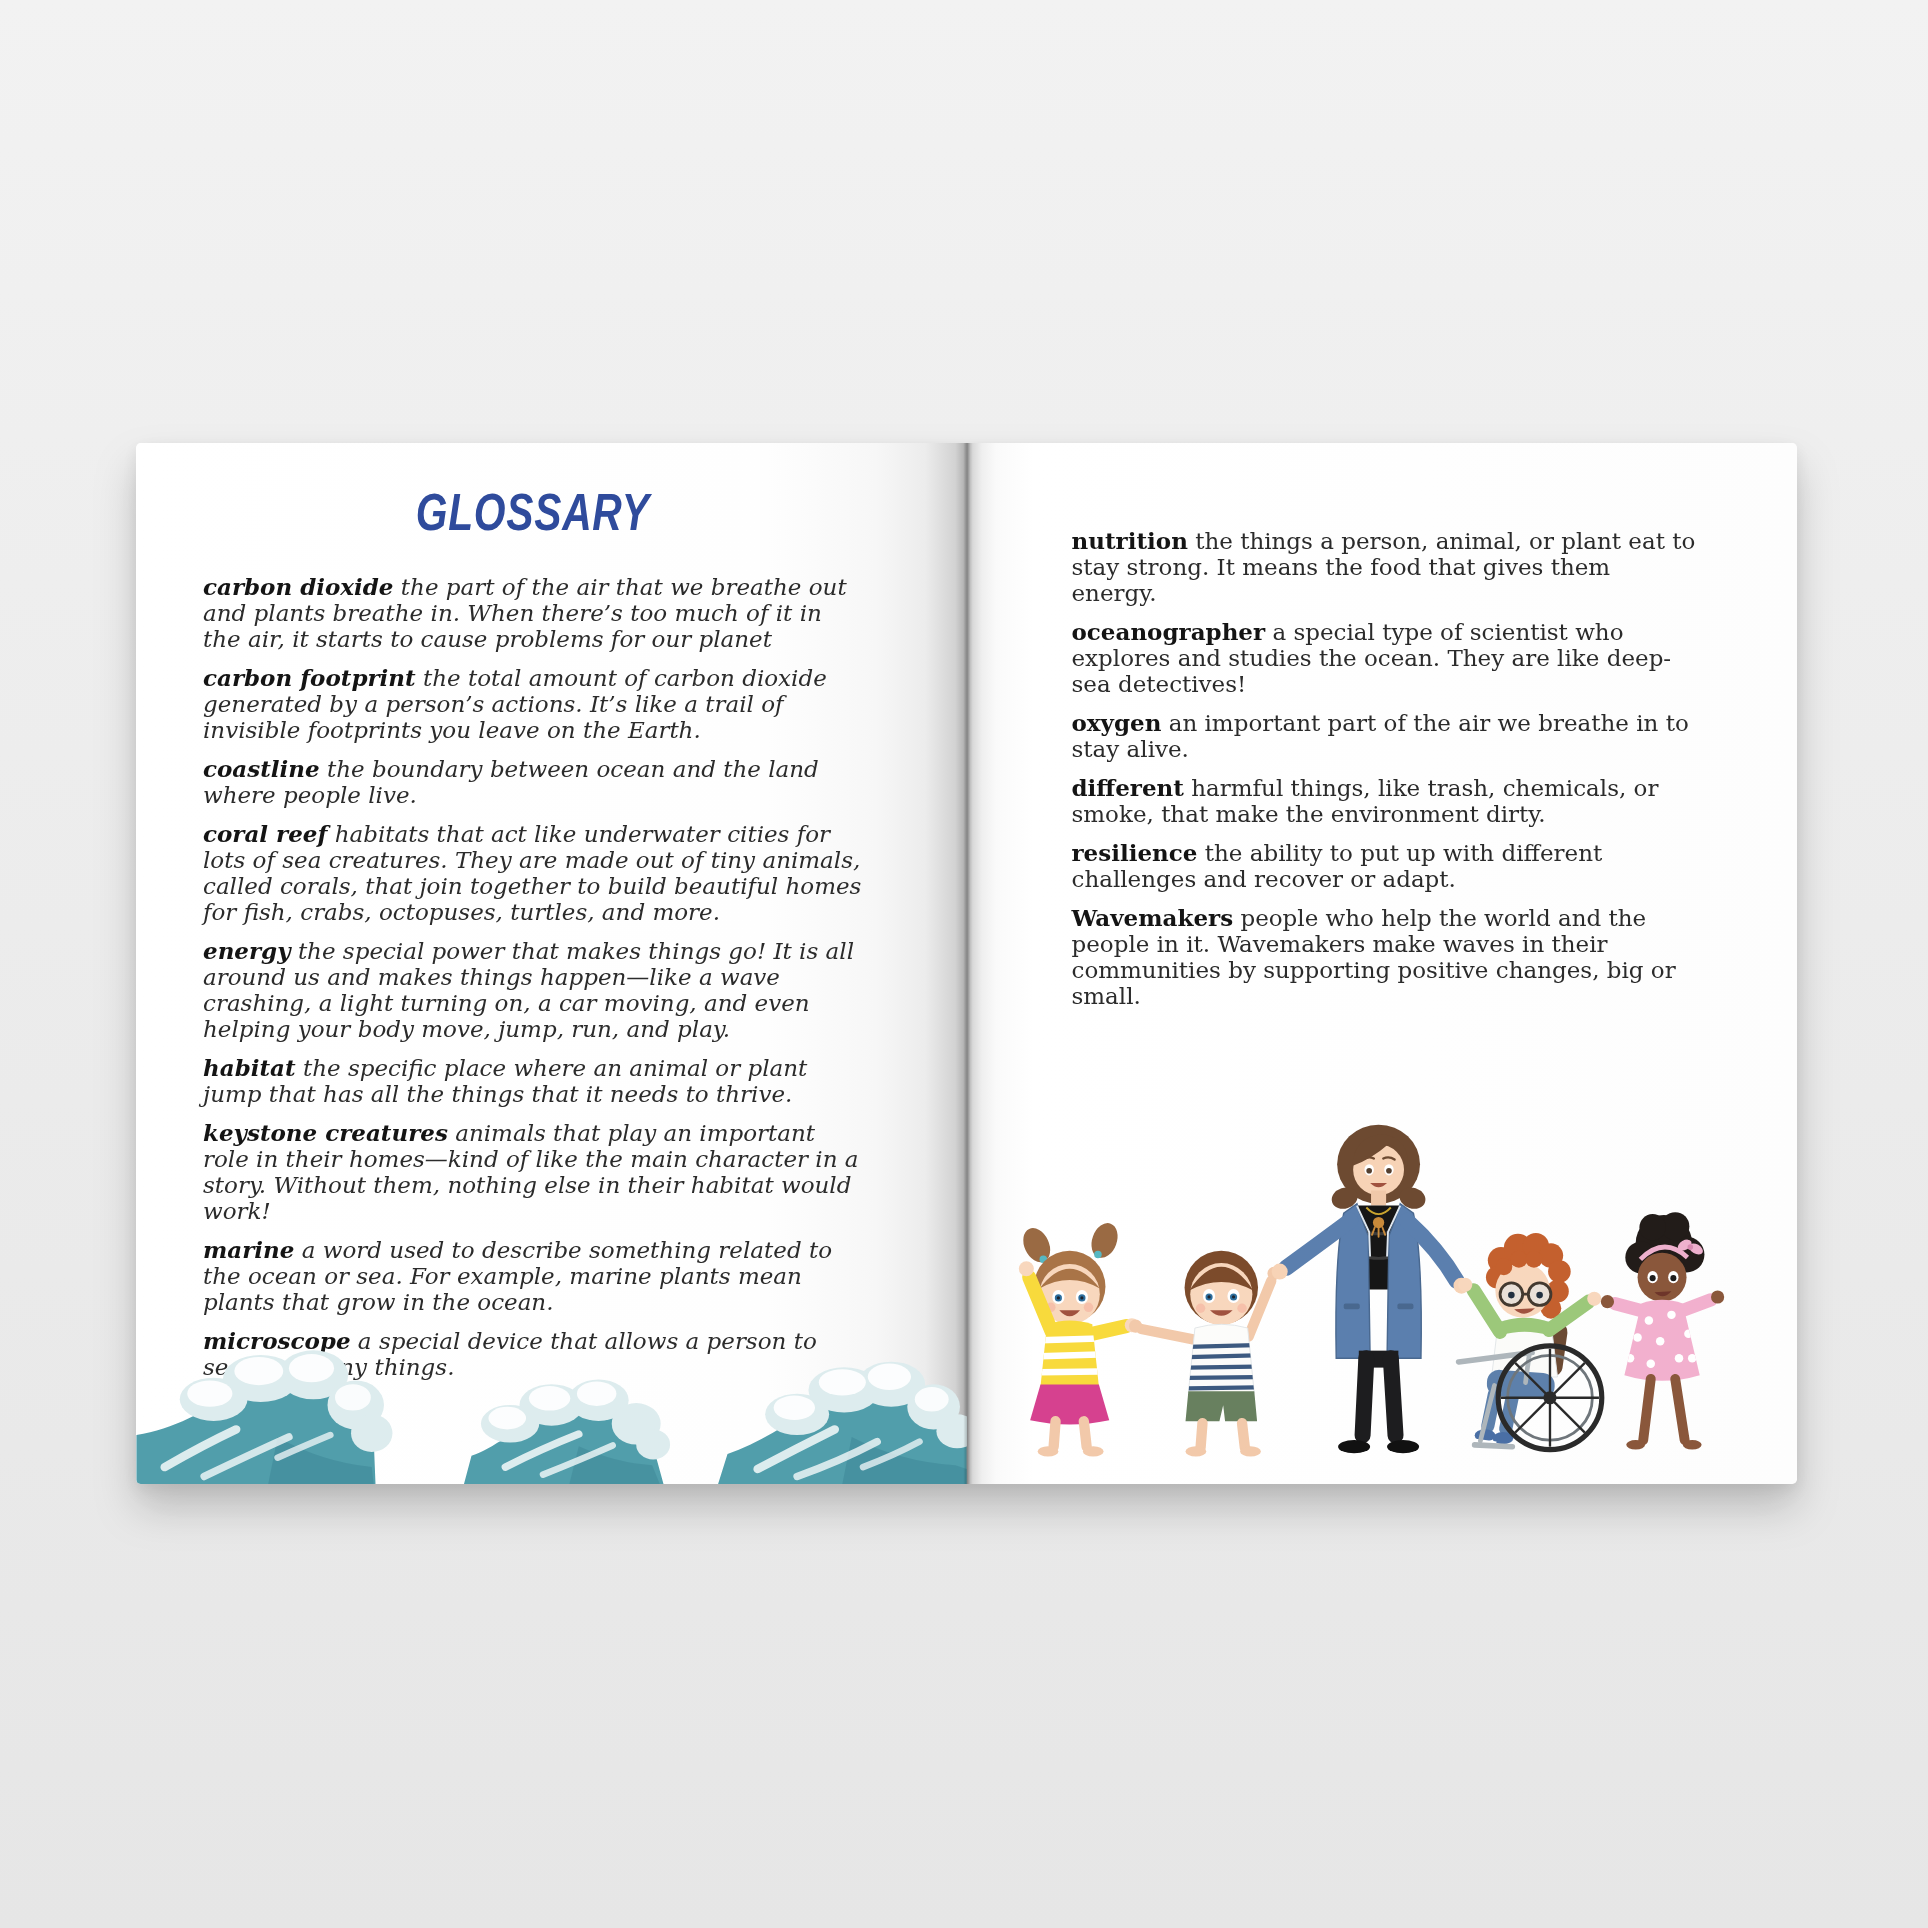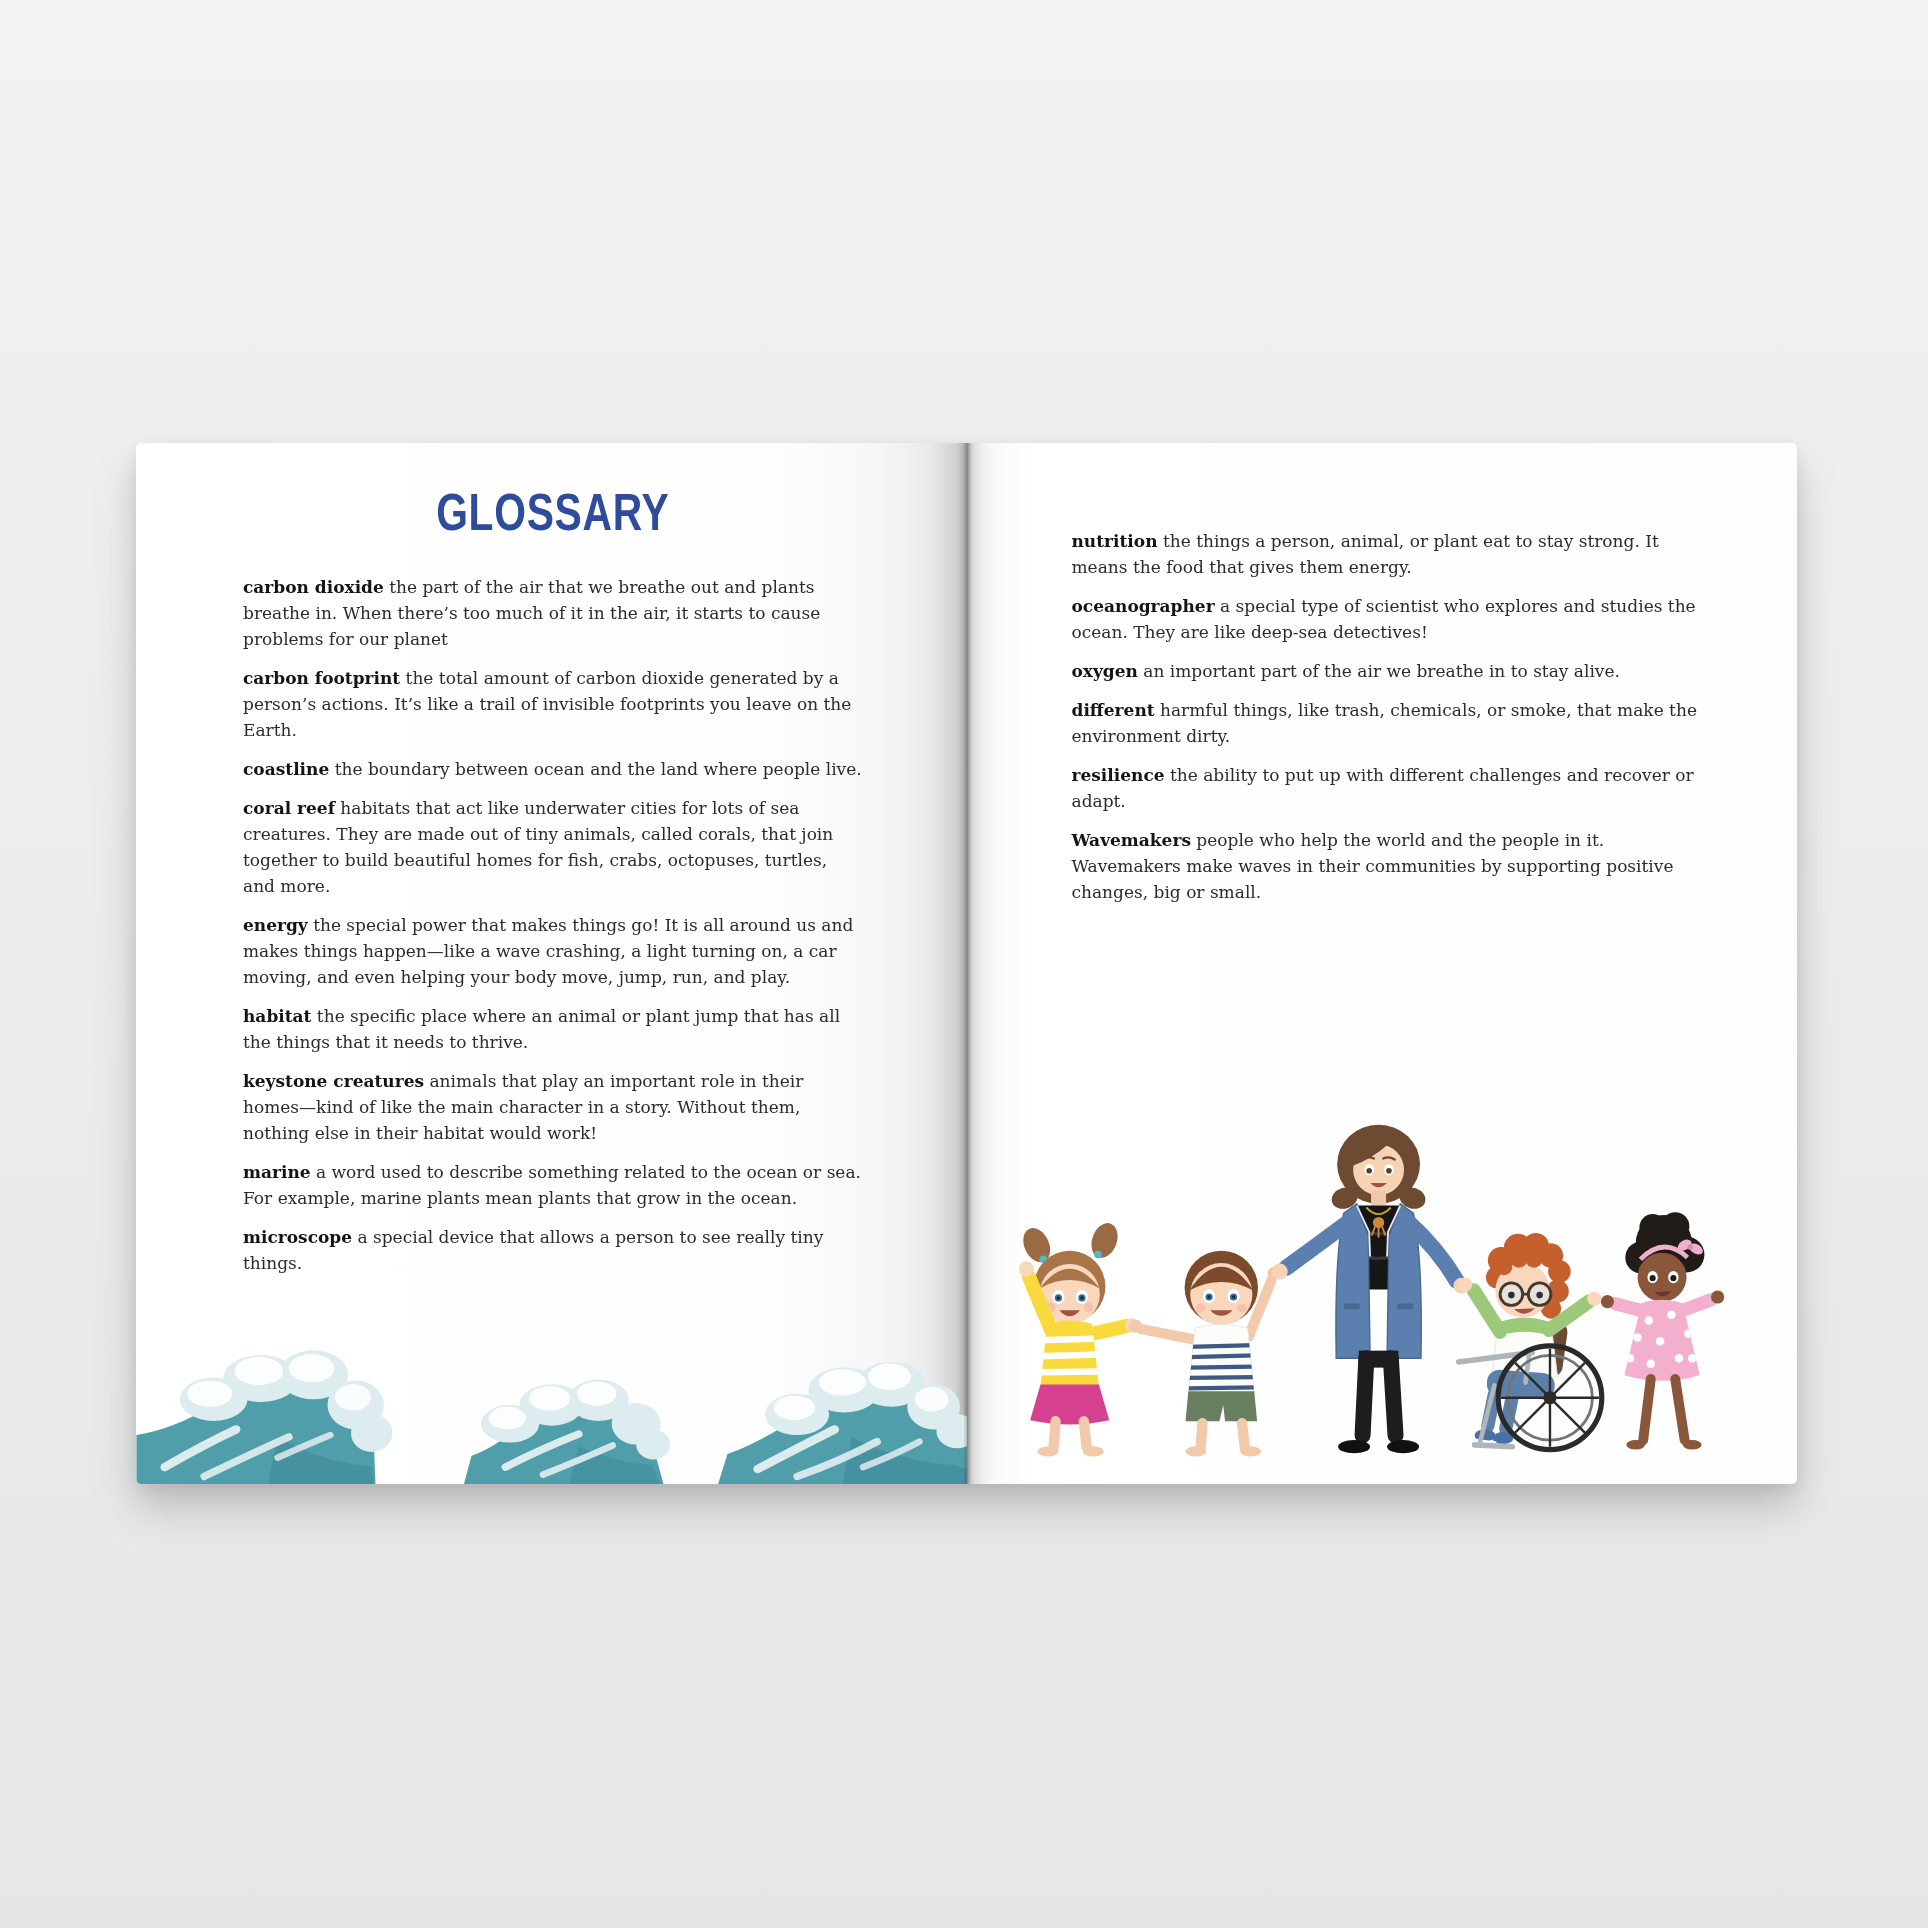--- a/index.html
+++ b/index.html
@@ -14,31 +14,31 @@
   }
   .page{position:relative;width:831px;height:1041px;overflow:hidden;}
   .page-left{
     border-radius:4.7px 0 0 4.7px;
     background:linear-gradient(90deg,#ffffff 0%,#fefefe 76%,#f7f7f7 89%,#ececec 95%,#d2d2d2 98.6%,#a9a9a9 100%);
   }
   .page-right{
     border-radius:0 4.7px 4.7px 0;
     background:linear-gradient(90deg,#9f9f9f 0%,#d9d9d9 0.7%,#efefef 1.8%,#fafafa 3.5%,#ffffff 8%,#fdfdfd 100%);
   }
-  .lp-inner{padding:40px 104px 0 107px;}
+  .lp-inner{padding:40px 104px 0 67px;font-style:italic;}
   .rp-inner{padding:53px 98px 0 105px;}
   .glossary-title{
     margin:0;text-align:center;
     font-family:"Liberation Sans", sans-serif;
     font-weight:bold;font-size:51px;letter-spacing:0.9px;
     color:#2f4b9c;
     transform:scaleX(0.80);transform-origin:center;
   }
   .entries{margin-top:32px;}
-  .entry{margin:0 0 13px 0;font-size:17px;line-height:26px;color:#2b2b2b;text-align:left;}
+  .entry{margin:0 0 13px 0;font-size:23px;line-height:26px;color:#2b2b2b;text-align:left;}
   .entry b{color:#141414;}
   .waves-art{position:absolute;left:0;bottom:0;width:831px;height:160px;display:block;}
   .group-art{position:absolute;left:49px;bottom:5.6px;width:744px;height:363px;display:block;}
   .seam{
     position:absolute;left:50%;top:0;width:7.5px;height:100%;transform:translateX(-50%);
     background:linear-gradient(90deg,rgba(0,0,0,0) 0%,rgba(0,0,0,0.20) 50%,rgba(0,0,0,0) 100%);
     pointer-events:none;
   }
 </style>
 </head>

